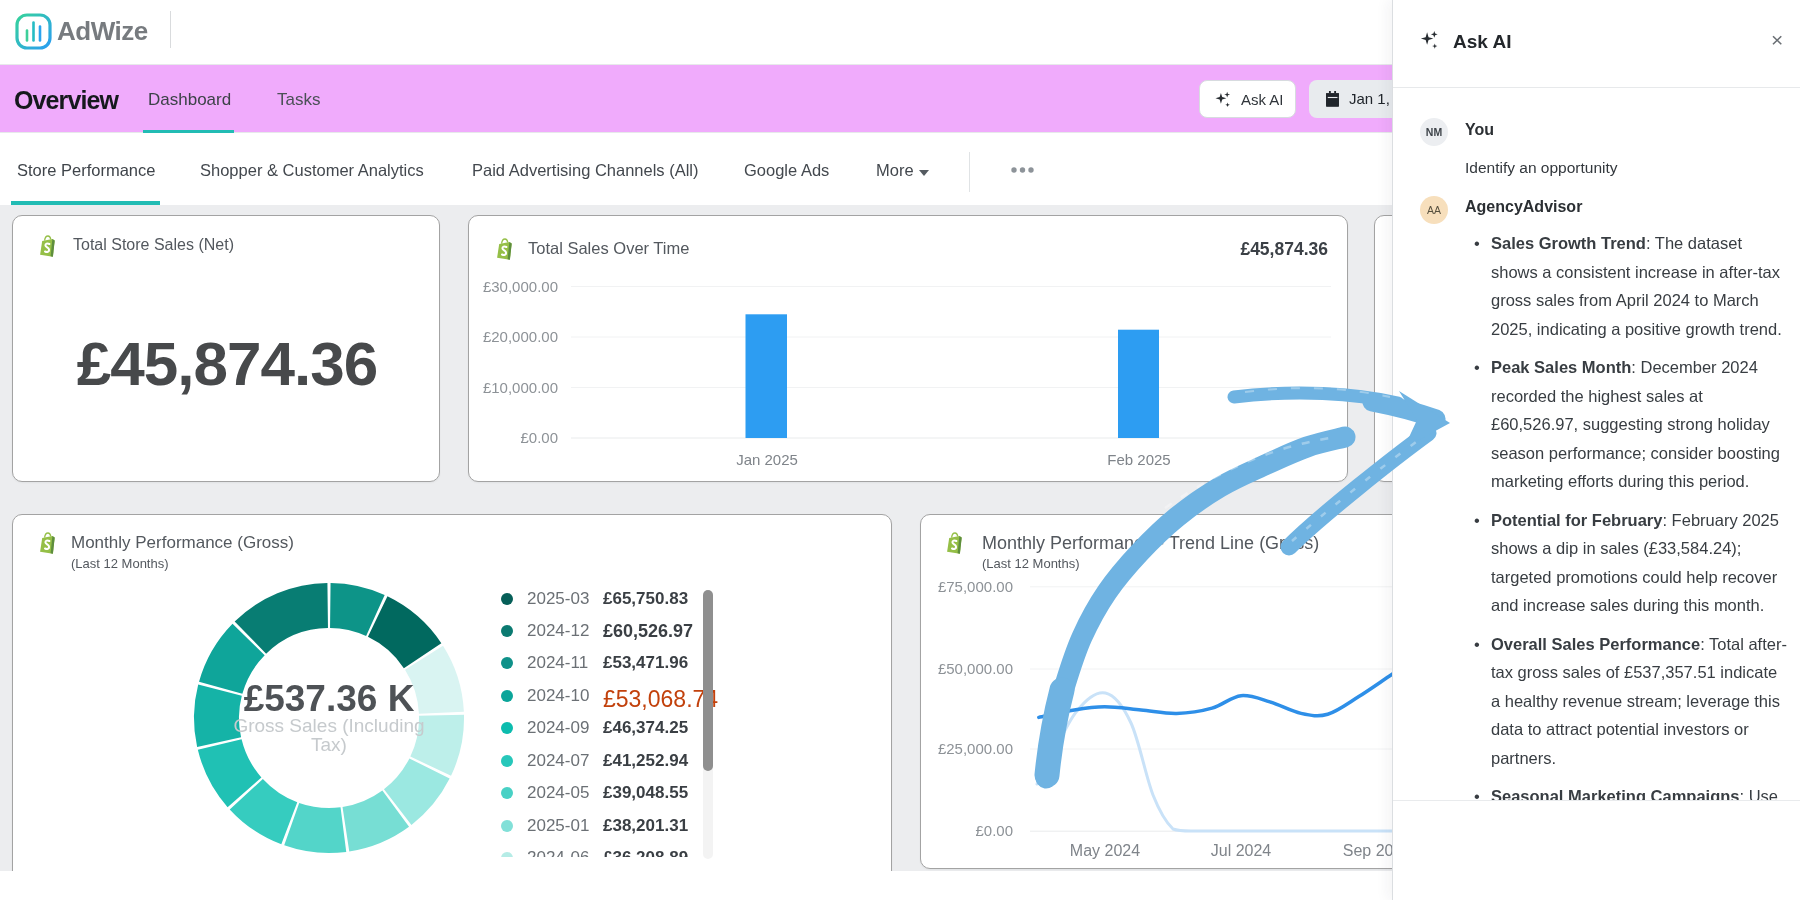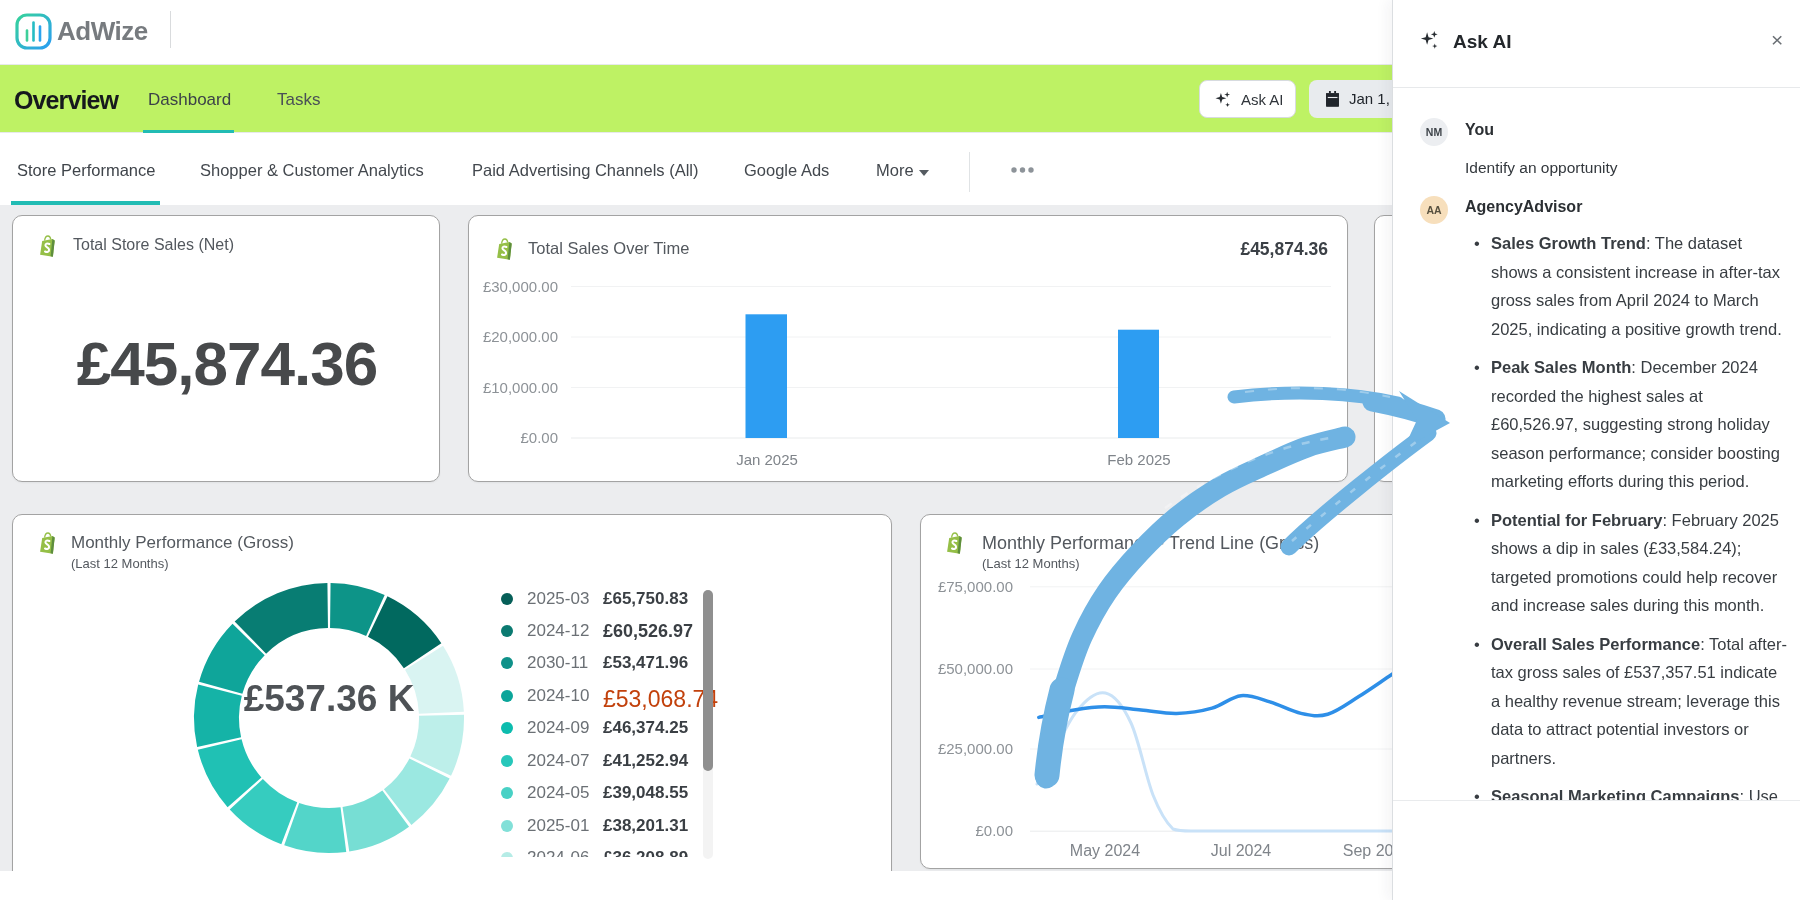--- a/index.html
+++ b/index.html
@@ -22,21 +22,21 @@
     </defs>
     <rect x="2" y="2" width="33" height="33" rx="10" fill="none" stroke="url(#lgb)" stroke-width="3.2"></rect>
     <line x1="12" y1="17.5" x2="12" y2="27.5" stroke="#3ecf9a" stroke-width="2.6" stroke-linecap="round"></line>
     <line x1="18.5" y1="9.5" x2="18.5" y2="27.5" stroke="#25bcc4" stroke-width="2.6" stroke-linecap="round"></line>
     <line x1="25" y1="13.5" x2="25" y2="27.5" stroke="#2ba3ee" stroke-width="2.6" stroke-linecap="round"></line>
   </svg>
   <div class="abs" style="left:57px;top:16px;font-size:26px;font-weight:bold;color:#777b7f;letter-spacing:-0.5px;">AdWize</div>
   <div class="abs" style="left:170px;top:11px;width:1px;height:37px;background:#d9dbdd;"></div>
 </div>
 
-<div class="abs" style="left:0;top:65px;width:1540px;height:68px;background:#bef264;border-bottom:1px solid #e7e9eb;">
+<div class="abs" style="left:0;top:65px;width:1540px;height:68px;background:#f0abfc;border-bottom:1px solid #e7e9eb;">
   <div class="abs" style="left:14px;top:21px;font-size:25px;font-weight:bold;color:#16191d;letter-spacing:-0.9px;">Overview</div>
   <div class="abs" style="left:148px;top:25px;font-size:17px;color:#3c4248;">Dashboard</div>
   <div class="abs" style="left:143px;top:65px;width:91px;height:3.5px;background:#22bcb4;"></div>
   <div class="abs" style="left:277px;top:25px;font-size:17px;color:#4a5056;">Tasks</div>
   <div class="abs" style="left:364px;top:25px;font-size:17px;color:#4a5056;margin-top:48px;">Goals</div>
 
   <div class="abs" style="left:1199px;top:15px;width:97px;height:38px;border:1px solid #d7dbdf;border-radius:8px;background:#fff;">
     <svg class="abs" style="left:13px;top:9px" width="20" height="20" viewBox="0 0 24 24" fill="#272c31">
       <path d="M9.5 3.5 L11 8.5 L16 10 L11 11.5 L9.5 16.5 L8 11.5 L3 10 L8 8.5 Z"></path>
       <path d="M17 9 L17.9 11.7 L20.5 12.5 L17.9 13.4 L17 16 L16.1 13.4 L13.5 12.5 L16.1 11.7 Z" transform="translate(0,-7)"></path>
@@ -132,28 +132,29 @@
 <path d="M382.7,293.6 A112.5,112.5 0 0 1 332.9,314.2" stroke="#77DED4" stroke-width="45" fill="none"></path>
 <path d="M330.4,314.6 A112.5,112.5 0 0 1 278.7,309.1" stroke="#53D5C9" stroke-width="45" fill="none"></path>
 <path d="M276.3,308.3 A112.5,112.5 0 0 1 233.3,279.2" stroke="#36CCBF" stroke-width="45" fill="none"></path>
 <path d="M231.5,277.3 A112.5,112.5 0 0 1 206.7,229.5" stroke="#20C1B4" stroke-width="45" fill="none"></path>
 <path d="M206.1,227.1 A112.5,112.5 0 0 1 207.0,175.1" stroke="#15B3A7" stroke-width="45" fill="none"></path>
 <path d="M207.7,172.7 A112.5,112.5 0 0 1 235.6,124.4" stroke="#0FA59A" stroke-width="45" fill="none"></path>
 <path d="M237.4,122.6 A112.5,112.5 0 0 1 314.7,90.5" stroke="#087D73" stroke-width="45" fill="none"></path>
 </g>
 </svg>
     <div class="abs" style="left:166px;top:163px;width:300px;text-align:center;font-size:37px;font-weight:bold;color:#4e5256;">£537.36 K</div>
+    <div class="abs" style="left:201px;top:202px;width:230px;text-align:center;font-size:19px;color:#c6cacd;line-height:18.5px;">Gross Sales (Including Tax)</div>
     <div class="abs" style="left:488px;top:77.5px;width:12px;height:12px;border-radius:50%;background:#065F58;"></div>
     <div class="abs" style="left:514px;top:73.5px;font-size:17px;color:#6b7075;">2025-03</div>
     <div class="abs" style="left:590px;top:73.5px;font-size:17px;font-weight:bold;color:#3a3f44;">£65,750.83</div>
     <div class="abs" style="left:488px;top:109.9px;width:12px;height:12px;border-radius:50%;background:#0B7A71;"></div>
     <div class="abs" style="left:514px;top:105.9px;font-size:17px;color:#6b7075;">2024-12</div>
     <div class="abs" style="left:590px;top:105.9px;font-size:18px;font-weight:bold;color:#3a3f44;">£60,526.97</div>
     <div class="abs" style="left:488px;top:142.4px;width:12px;height:12px;border-radius:50%;background:#0F9189;"></div>
-    <div class="abs" style="left:514px;top:138.4px;font-size:17px;color:#6b7075;">2030-11</div>
+    <div class="abs" style="left:514px;top:138.4px;font-size:17px;color:#6b7075;">2024-11</div>
     <div class="abs" style="left:590px;top:138.4px;font-size:17px;font-weight:bold;color:#3a3f44;">£53,471.96</div>
     <div class="abs" style="left:488px;top:174.8px;width:12px;height:12px;border-radius:50%;background:#0BA59A;"></div>
     <div class="abs" style="left:514px;top:170.8px;font-size:17px;color:#6b7075;">2024-10</div>
     <div class="abs" style="left:590px;top:170.8px;font-size:23px;font-weight:normal;color:#c2410c;">£53,068.74</div>
     <div class="abs" style="left:488px;top:207.2px;width:12px;height:12px;border-radius:50%;background:#0CBCAE;"></div>
     <div class="abs" style="left:514px;top:203.2px;font-size:17px;color:#6b7075;">2024-09</div>
     <div class="abs" style="left:590px;top:203.2px;font-size:17px;font-weight:bold;color:#3a3f44;">£46,374.25</div>
     <div class="abs" style="left:488px;top:239.7px;width:12px;height:12px;border-radius:50%;background:#27C7BA;"></div>
     <div class="abs" style="left:514px;top:235.7px;font-size:17px;color:#6b7075;">2024-07</div>
     <div class="abs" style="left:590px;top:235.7px;font-size:17px;font-weight:bold;color:#3a3f44;">£41,252.94</div>
@@ -205,21 +206,21 @@
     <path d="M17.5 15 L18.2 17.1 L20.2 17.8 L18.2 18.5 L17.5 20.5 L16.8 18.5 L14.8 17.8 L16.8 17.1 Z"></path>
   </svg>
   <div class="abs" style="left:60px;top:31px;font-size:19px;font-weight:bold;color:#23272b;">Ask AI</div>
   <div class="abs" style="left:378px;top:28px;font-size:21px;color:#6a6f74;">×</div>
   <div class="abs" style="left:0;top:87px;width:408px;height:1px;background:#e7e9eb;"></div>
 
   <div class="abs" style="left:0;top:88px;width:408px;height:712px;overflow:hidden;">
     <div class="abs" style="left:27px;top:30px;width:28px;height:28px;border-radius:50%;background:#eceef1;text-align:center;line-height:28px;font-size:10.5px;font-weight:bold;color:#3e444a;">NM</div>
     <div class="abs" style="left:72px;top:33px;font-size:16px;font-weight:bold;color:#2b2f33;">You</div>
     <div class="abs" style="left:72px;top:71px;font-size:15.5px;color:#33383d;">Identify an opportunity</div>
-    <div class="abs" style="left:27px;top:108px;width:28px;height:28px;border-radius:50%;background:#f7dfbc;text-align:center;line-height:28px;font-size:10.5px;font-weight:bold;color:#57503e;">AA</div>
+    <div class="abs" style="left:27px;top:108px;width:28px;height:28px;border-radius:50%;background:#f7dfbc;text-align:center;line-height:28px;font-size:10.5px;font-weight:normal;color:#57503e;">AA</div>
     <div class="abs" style="left:72px;top:110px;font-size:16px;font-weight:bold;color:#2b2f33;">AgencyAdvisor</div>
     <div class="abs" style="left:72px;top:141px;width:330px;font-size:16.5px;color:#383d42;line-height:28.5px;">
       <div style="position:relative;padding-left:26px;margin-bottom:10px;"><span style="position:absolute;left:9px;">•</span><b>Sales Growth Trend</b>: The dataset<br>shows a consistent increase in after-tax<br>gross sales from April 2024 to March<br>2025, indicating a positive growth trend.</div>
       <div style="position:relative;padding-left:26px;margin-bottom:10px;"><span style="position:absolute;left:9px;">•</span><b>Peak Sales Month</b>: December 2024<br>recorded the highest sales at<br>£60,526.97, suggesting strong holiday<br>season performance; consider boosting<br>marketing efforts during this period.</div>
       <div style="position:relative;padding-left:26px;margin-bottom:10px;"><span style="position:absolute;left:9px;">•</span><b>Potential for February</b>: February 2025<br>shows a dip in sales (£33,584.24);<br>targeted promotions could help recover<br>and increase sales during this month.</div>
       <div style="position:relative;padding-left:26px;margin-bottom:10px;"><span style="position:absolute;left:9px;">•</span><b>Overall Sales Performance</b>: Total after-<br>tax gross sales of £537,357.51 indicate<br>a healthy revenue stream; leverage this<br>data to attract potential investors or<br>partners.</div>
       <div style="position:relative;padding-left:26px;"><span style="position:absolute;left:9px;">•</span><b>Seasonal Marketing Campaigns</b>: Use</div>
     </div>
   </div>
 

